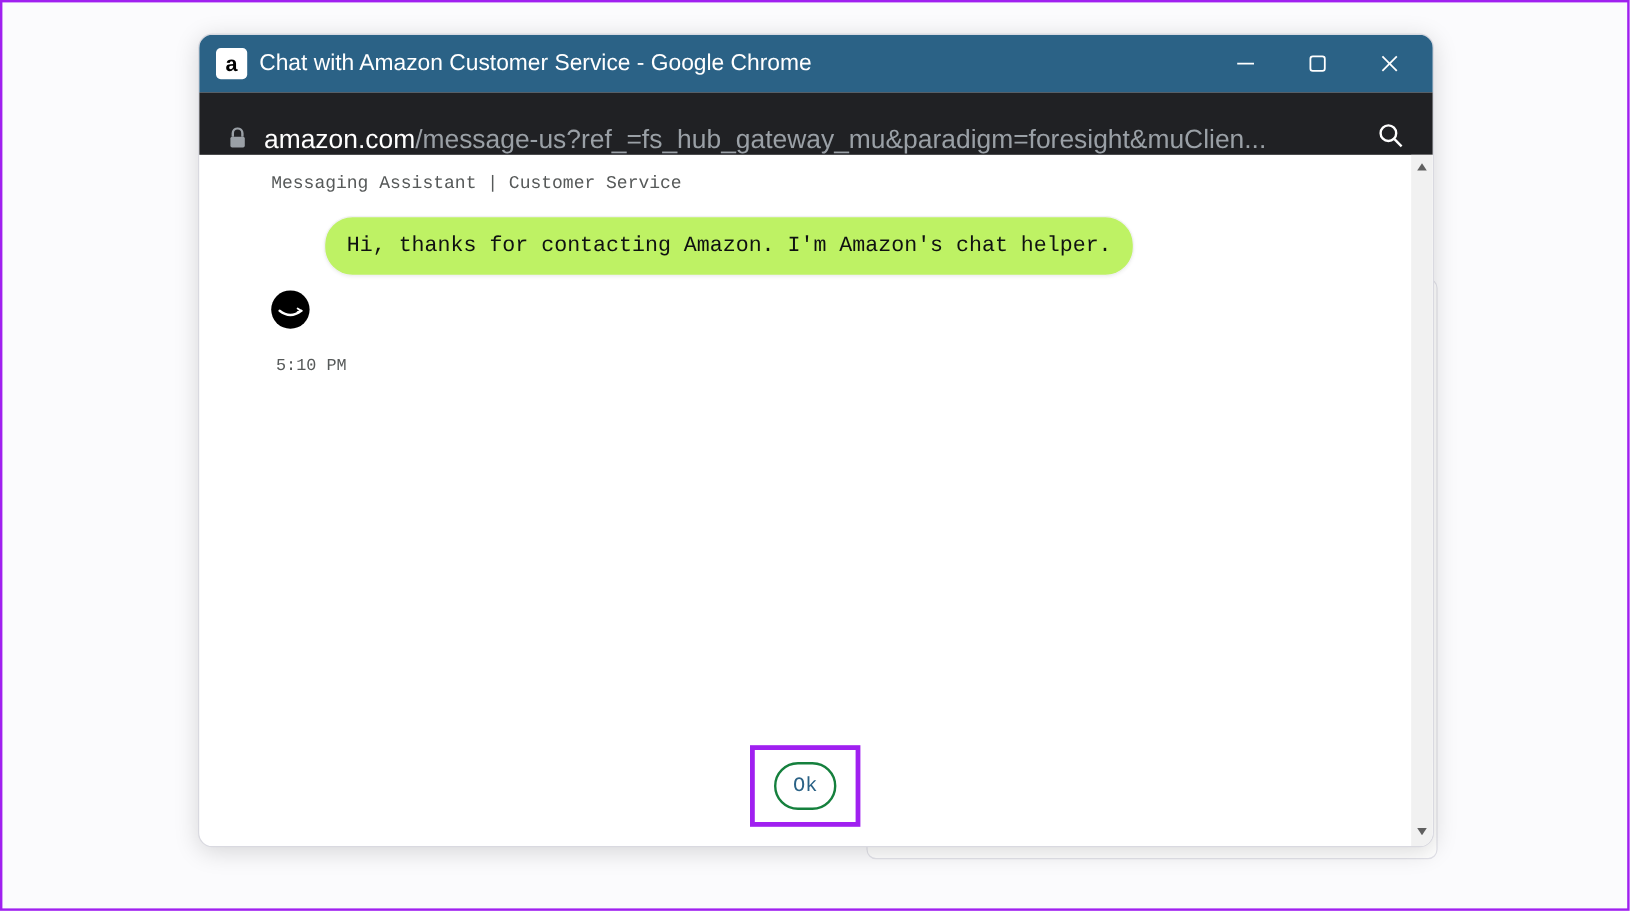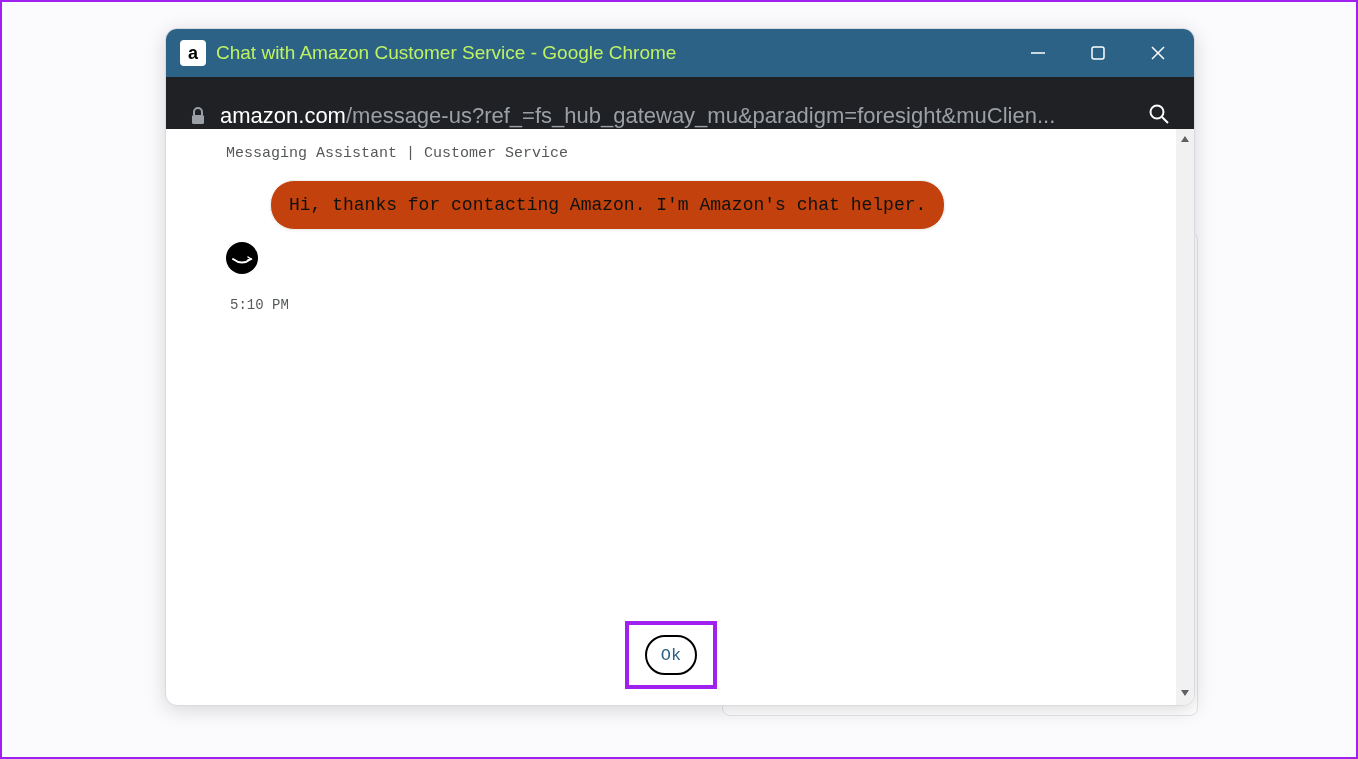--- a/index.html
+++ b/index.html
@@ -45,21 +45,21 @@
       align-items: center;
       justify-content: center;
       font-weight: bold;
       font-size: 18px;
       color: #000;
       font-family: Arial, sans-serif;
     }
     .title-text {
       font-size: 19px;
       flex: 1;
-      color: #bef264;
+      color: #ffffff;
     }
     .win-controls {
       display: flex;
       gap: 40px;
       align-items: center;
       margin-right: 12px;
     }
     .win-ctrl {
       color: #fff;
       width: 20px;
@@ -130,21 +130,21 @@
       height: 32px;
       background: #000;
       border-radius: 50%;
       display: flex;
       align-items: center;
       justify-content: center;
       flex-shrink: 0;
       margin-bottom: 5px;
     }
     .bubble {
-      background: #c2410c;
+      background: #bef264;
       border-radius: 24px;
       padding: 14px 18px;
       font-size: 18px;
       color: #0f1111;
       box-shadow: 0 1px 3px rgba(0,0,0,0.06);
       max-width: 720px;
       border: 1px solid #f1f1f2;
     }
     .timestamp {
       font-size: 14px;
@@ -159,21 +159,21 @@
       transform: translateX(-50%);
     }
     .highlight-box {
       border: 4px solid #a020f0;
       padding: 10px 16px;
       display: inline-block;
     }
     .ok-button {
       width: 52px;
       height: 40px;
-      border: 2px solid #000000;
+      border: 2px solid #15803d;
       border-radius: 24px;
       background: #fff;
       color: #2b6286;
       font-size: 17px;
       display: flex;
       align-items: center;
       justify-content: center;
       cursor: pointer;
     }
     .scrollbar {

